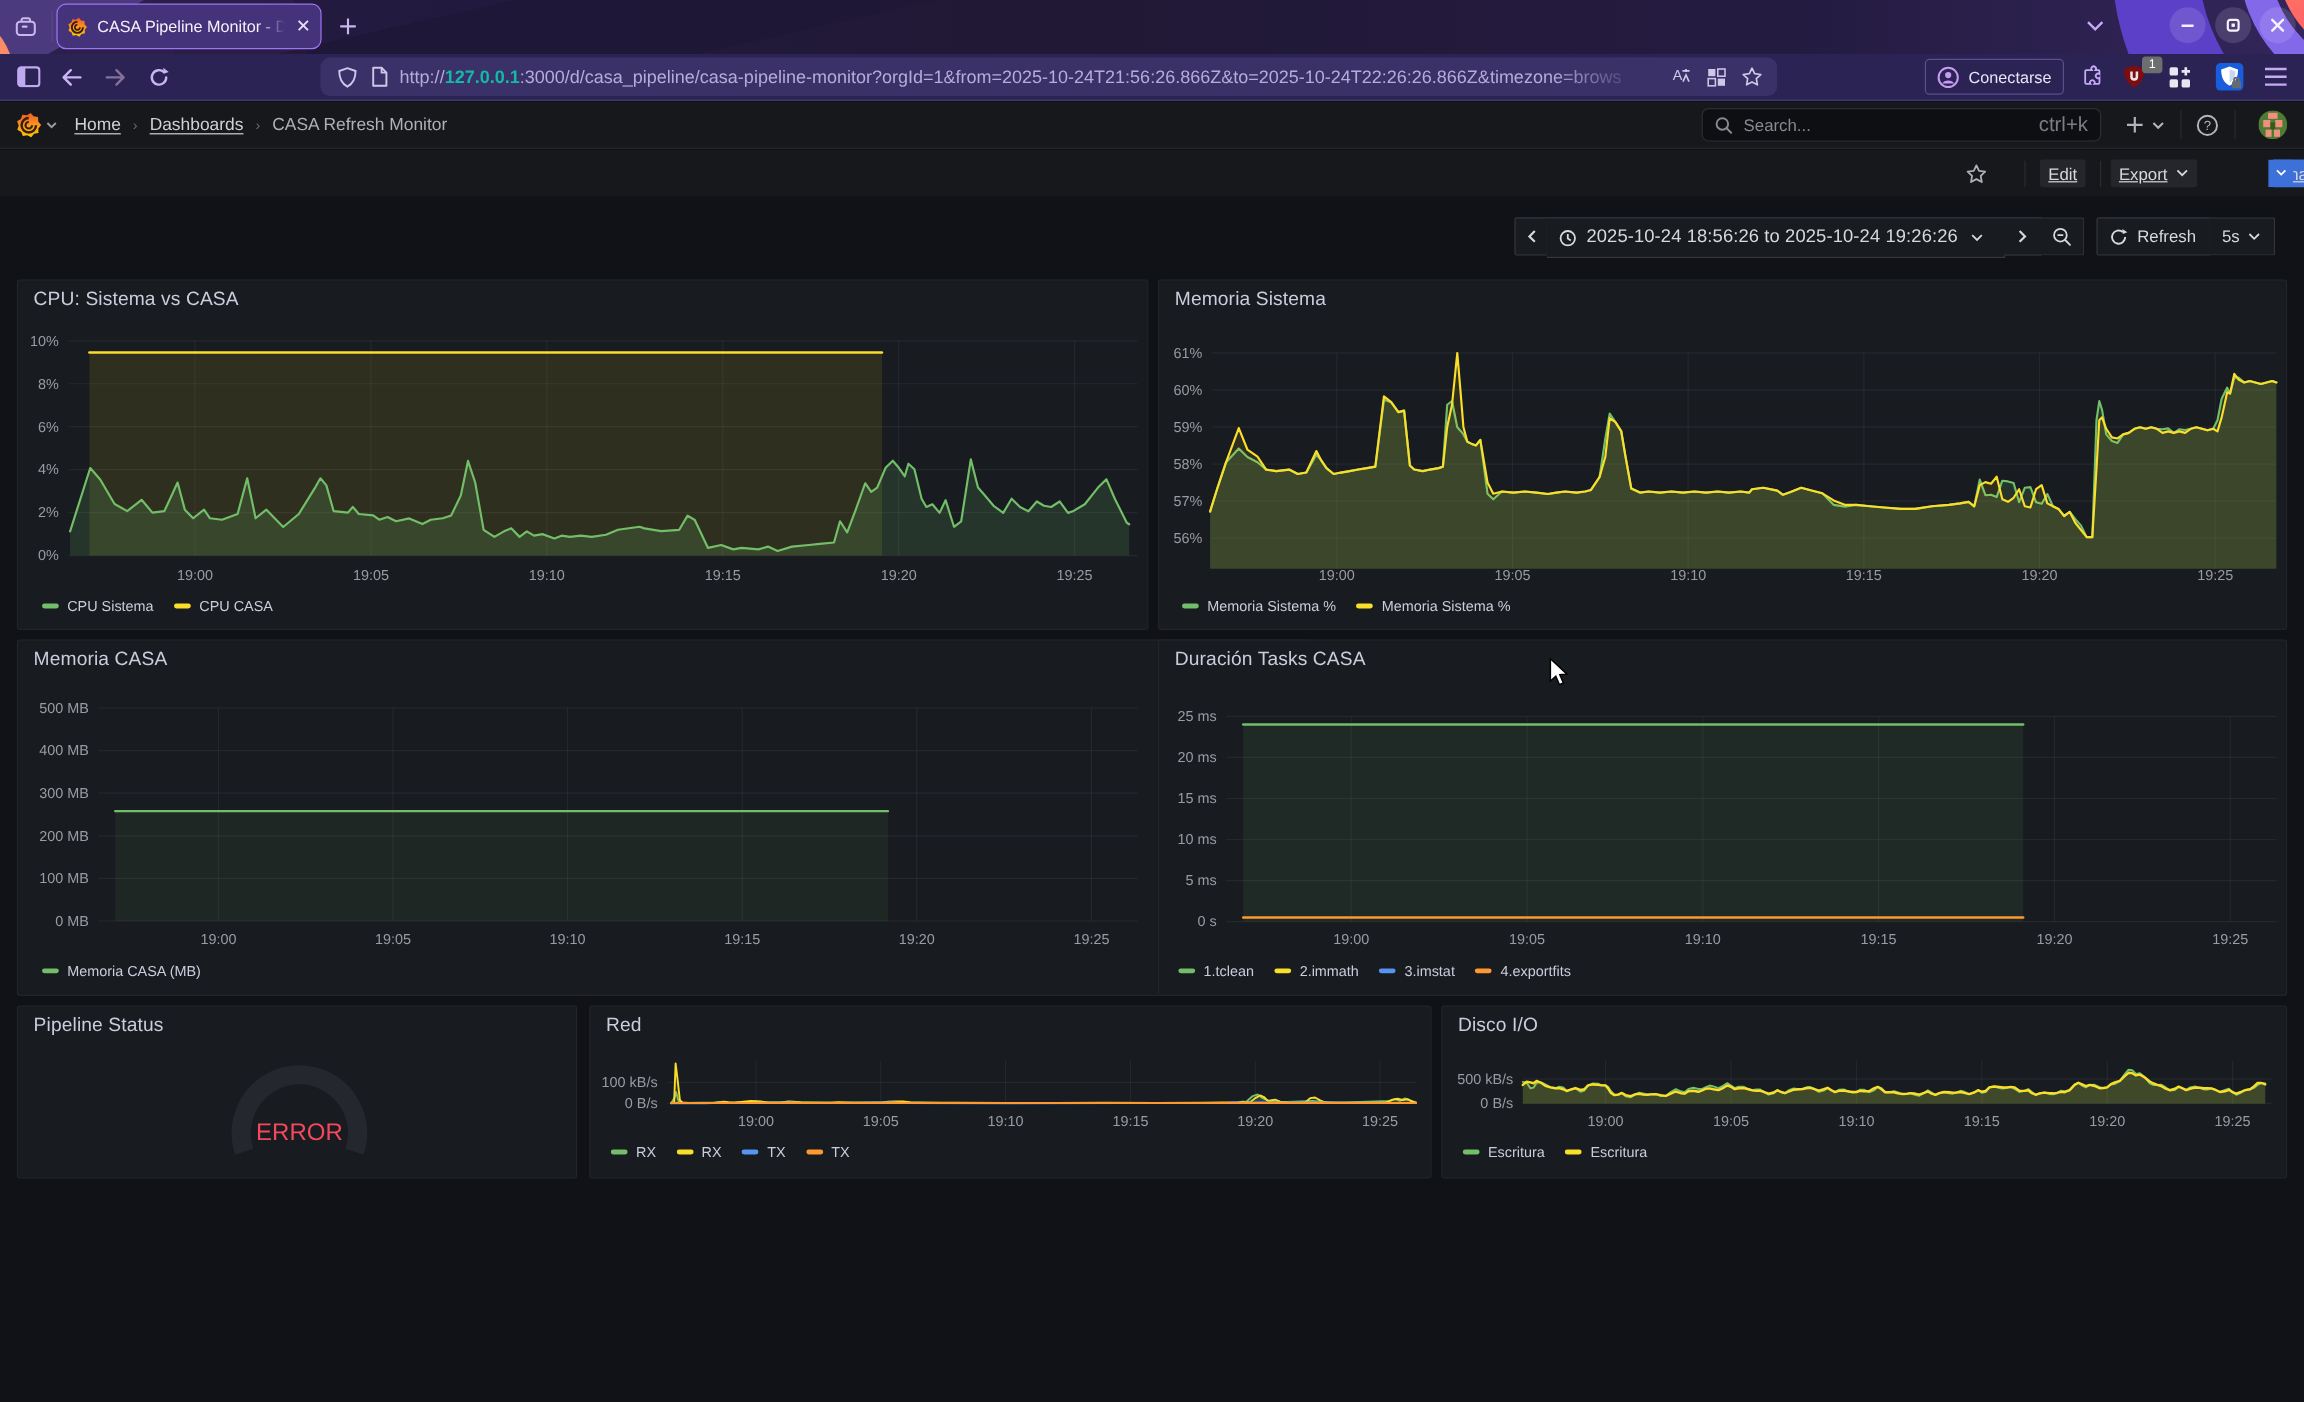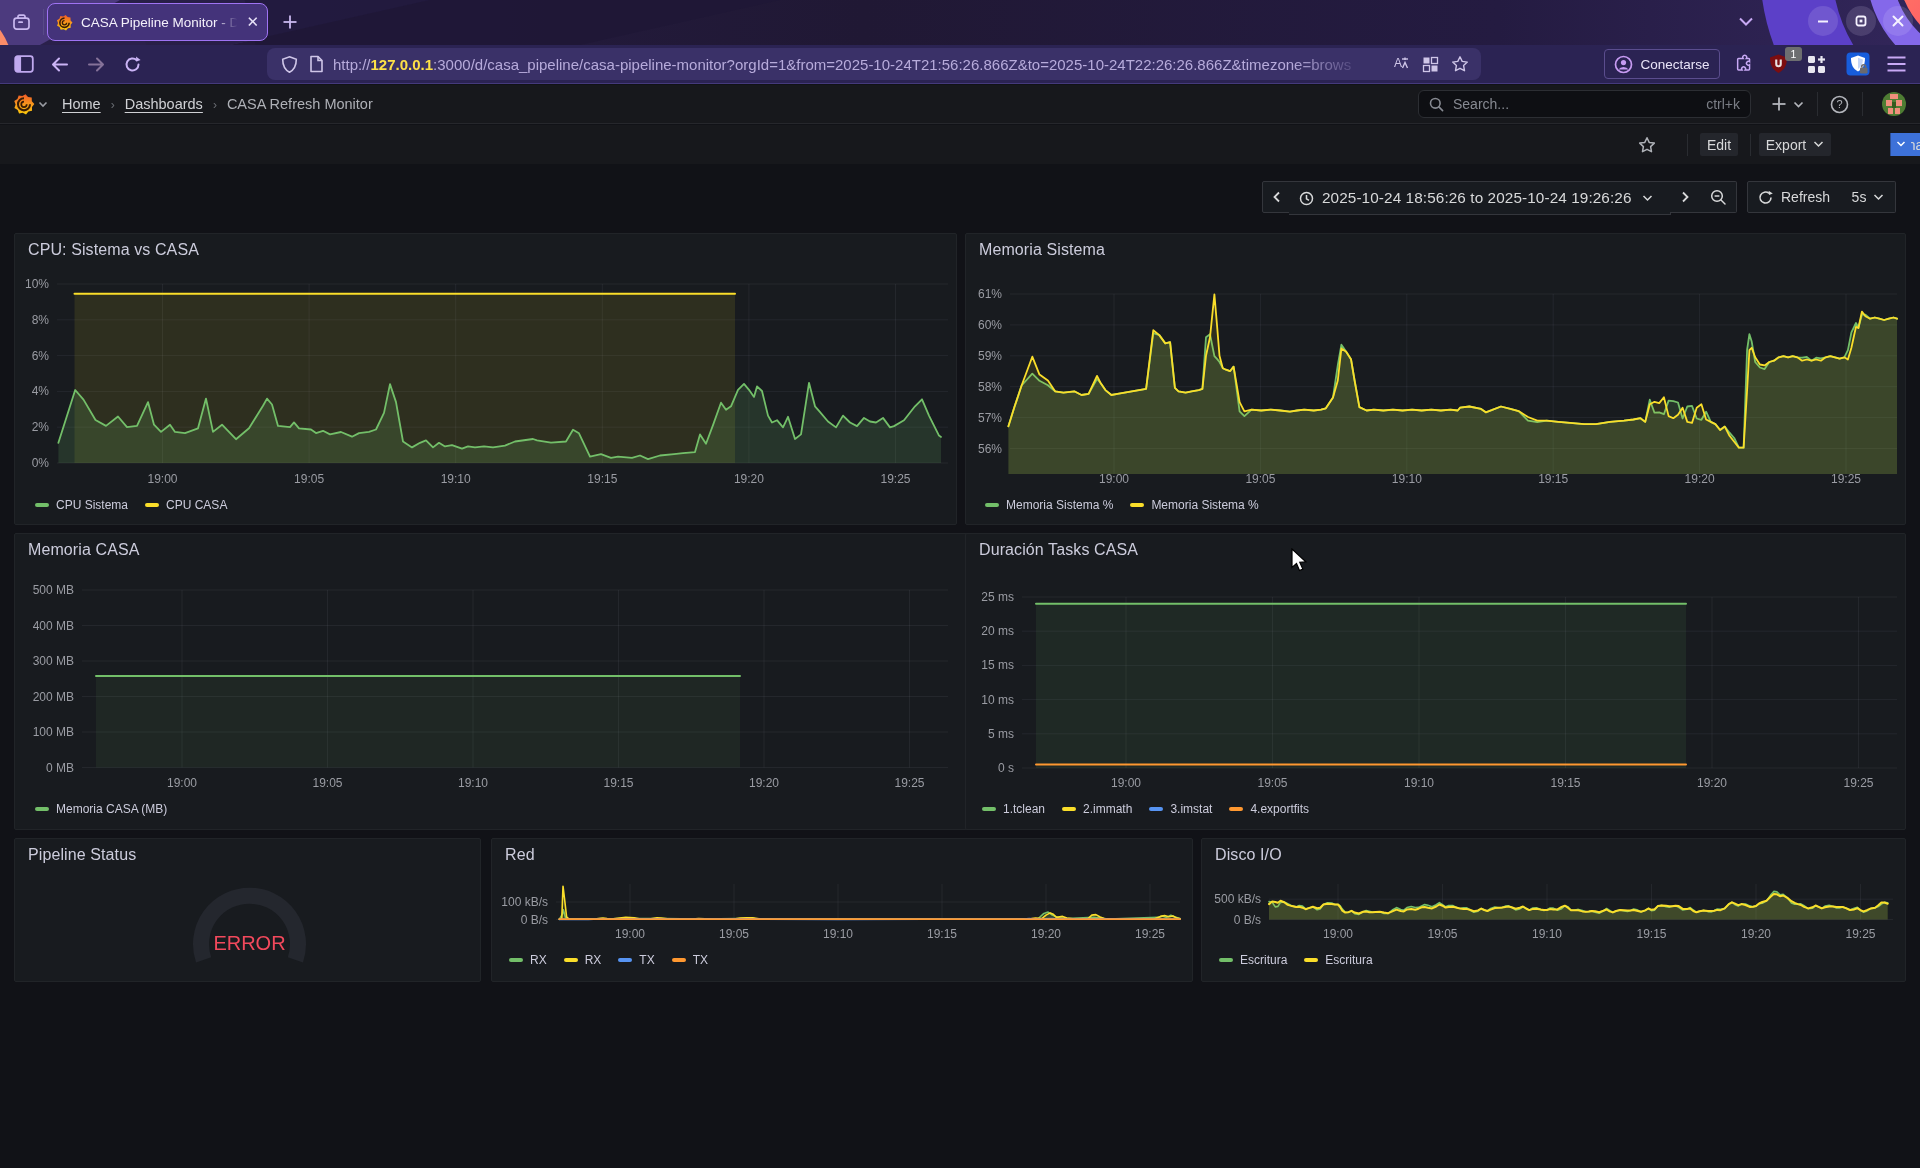--- a/index.html
+++ b/index.html
@@ -18,41 +18,41 @@
   display:flex; align-items:center; padding:0 8px; overflow:hidden; }
 .tab .ttl { color:#f4f1fb; font-size:13.5px; white-space:nowrap; margin-left:8px; flex:1 1 auto; overflow:hidden; }
 .tab .cls { color:#e8e2f8; font-size:15px; margin-left:4px; flex:0 0 auto; }
 .winbtn { position:absolute; top:6px; width:30px; height:30px; border-radius:50%;
   background:rgba(235,225,255,0.14); display:flex; align-items:center; justify-content:center; }
 .icon { position:absolute; }
 #urlfield { position:absolute; left:267px; top:3px; width:1214px; height:32px;
   background:#3a3168; border-radius:8px; display:flex; align-items:center;
   color:#b7abdb; font-size:15px; }
 #urltext { white-space:nowrap; overflow:hidden; position:relative; flex:1 1 auto; }
-#urltext b { color:#fde047; font-weight:700; }
+#urltext b { color:#14b8a6; font-weight:700; }
 #urlfade { position:absolute; right:100px; top:0; width:90px; height:32px;
   background:linear-gradient(90deg, rgba(58,49,104,0), #3a3168 85%); }
 .conectarse { position:absolute; left:1604px; top:4px; width:116px; height:30px;
   border:1px solid #5b4d8e; border-radius:4px; display:flex; align-items:center;
   justify-content:center; gap:7px; color:#e9e4f8; font-size:13.5px; }
 
 
 #gnav { position:absolute; left:0; top:85px; width:1920px; height:39px; background:#17181c; }
 #gnav:after { content:""; position:absolute; left:0; bottom:0; width:100%; height:1px; background:#26272c; }
 #actions { position:absolute; left:0; top:125px; width:1920px; height:39px; background:#17181c; }
 .crumb { position:absolute; top:11px; font-size:14.5px; color:#d0d1d5; }
 .crumb a { color:#d0d1d5; text-decoration:underline; text-underline-offset:3px; text-decoration-thickness:1px; }
 .crumb .sep { color:#686b71; margin:0 10px; font-size:12px; }
 #search { position:absolute; left:1418px; top:5px; width:333px; height:28px;
   background:#0e0f13; border:1px solid #2c2e33; border-radius:6px;
   display:flex; align-items:center; padding:0 10px; color:#878a92; font-size:14px; }
-#search .kbd { margin-left:auto; color:#7b7e86; font-size:14px; }
+#search .kbd { margin-left:auto; color:#7b7e86; font-size:17px; }
 .gbtn { position:absolute; top:8px; height:23px; border-radius:2px;
   display:flex; align-items:center; justify-content:center;
-  color:#d8d9da; font-size:14px; font-weight:500; background:#24262c; }
+  color:#d8d9da; font-size:14px; font-weight:500; background:#24262c;text-decoration:underline; }
 .vdiv { position:absolute; width:1px; background:#2a2c31; }
 
 
 #canvas { position:absolute; left:0; top:164px; width:1920px; height:1004px; background:#111217; }
 .tbtn { position:absolute; height:32px; background:#181b20; border:1px solid #34363c;
   display:flex; align-items:center; color:#d8d9da; font-size:14px; font-weight:500; }
 .panel { position:absolute; background:#181b1f; border:1px solid #212428; border-radius:2px; }
 .panel svg { position:absolute; left:-1px; top:-1px; }
 .ptitle { position:absolute; left:13px; top:7px; font-size:16px; font-weight:500;
   color:#ccccdc; z-index:2; letter-spacing:0.1px; }

